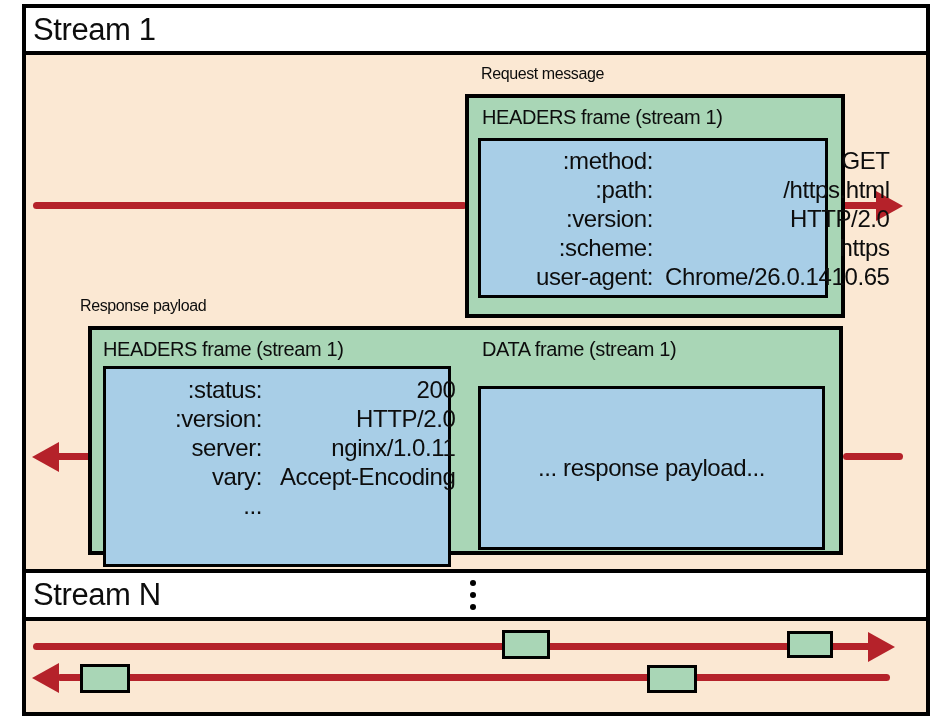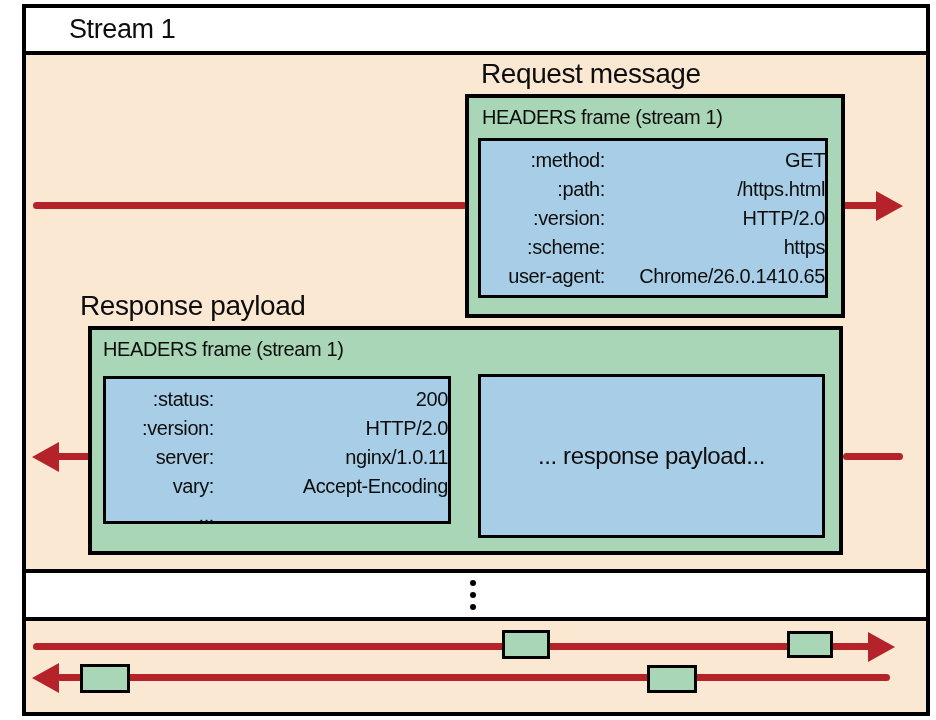--- a/index.html
+++ b/index.html
@@ -6,32 +6,32 @@
   .canvas{
     position:relative;width:936px;height:720px;background:#ffffff;overflow:hidden;
     font-family:"Liberation Sans","DejaVu Sans",sans-serif;color:#0d0d0d;
     letter-spacing:-0.4px;
   }
   .abs{position:absolute;box-sizing:border-box;}
   
   .outer{left:22px;top:4px;width:908px;height:712px;border:4px solid #000;background:#fff;}
   .divider{left:26px;width:900px;height:4px;background:#000;}
   .peach{left:26px;width:900px;background:var(--peach);}
-  .label-bar-text{font-size:27px;line-height:43px;white-space:nowrap;margin-left:36px;}
+  .label-bar-text{font-size:31px;line-height:43px;white-space:nowrap;}
   
   .aline{height:7px;background:var(--red);border-radius:4px;}
   .ahead-right{width:0;height:0;border-top:15px solid transparent;border-bottom:15px solid transparent;border-left:27px solid var(--red);}
   .ahead-left{width:0;height:0;border-top:15px solid transparent;border-bottom:15px solid transparent;border-right:27px solid var(--red);}
   
   .green-box{background:var(--green);border:4px solid #000;}
   .blue-box{background:var(--blue);border:3px solid #000;}
   .frame-title{font-size:20px;line-height:30px;white-space:nowrap;}
-  .msg-label{font-size:28px;line-height:28px;white-space:nowrap;text-align:center;}
+  .msg-label{font-size:16px;line-height:28px;white-space:nowrap;text-align:center;}
   
-  .kv{display:grid;grid-row-gap:0;font-size:20px;}
+  .kv{display:grid;grid-row-gap:0;font-size:24px;padding-left:48px;}
   .kv .row{display:contents;}
   .kv .k{text-align:right;line-height:29px;white-space:pre;}
   .kv .v{text-align:right;line-height:29px;white-space:pre;}
   .payload-center{display:flex;align-items:center;justify-content:center;width:100%;height:100%;font-size:24px;}
   .mini-green{background:var(--green);border:3px solid #000;}
   .dot{position:absolute;width:6px;height:6px;border-radius:50%;background:#000;}
 </style>
 </head>
 <body>
 
@@ -59,41 +59,45 @@
       <div class="row"><span class="k">:path:</span><span class="v">/https.html</span></div>
       <div class="row"><span class="k">:version:</span><span class="v">HTTP/2.0</span></div>
       <div class="row"><span class="k">:scheme:</span><span class="v">https</span></div>
       <div class="row"><span class="k">user-agent:</span><span class="v">Chrome/26.0.1410.65</span></div>
     </div>
   </div>
 
   <div class="abs msg-label" style="left:80px;top:292px;">Response payload</div>
   <div class="abs green-box" style="left:88px;top:326px;width:755px;height:229px;"></div>
   <div class="abs frame-title" style="left:103px;top:334px;">HEADERS frame (stream 1)</div>
+  <div class="abs frame-title" style="left:482px;top:334px;">DATA frame (stream 1)</div>
 
-  <div class="abs blue-box" style="left:103px;top:376px;width:348px;height:148px;">
+  <div class="abs blue-box" style="left:103px;top:366px;width:348px;height:201px;">
     <div class="kv" style="grid-template-columns:108px auto;column-gap:18px;padding-top:6px;">
       <div class="row"><span class="k">:status:</span><span class="v">200</span></div>
       <div class="row"><span class="k">:version:</span><span class="v">HTTP/2.0</span></div>
       <div class="row"><span class="k">server:</span><span class="v">nginx/1.0.11</span></div>
       <div class="row"><span class="k">vary:</span><span class="v">Accept-Encoding</span></div>
       <div class="row"><span class="k">...</span><span class="v"></span></div>
     </div>
   </div>
 
-  <div class="abs blue-box" style="left:478px;top:374px;width:347px;height:164px;">
+  <div class="abs blue-box" style="left:478px;top:386px;width:347px;height:164px;">
     <div class="payload-center">... response payload...</div>
   </div>
 
   <div class="abs ahead-left" style="left:32px;top:442px;"></div>
   <div class="abs aline" style="left:57px;top:453px;width:31px;border-radius:0;"></div>
   <div class="abs aline" style="left:843px;top:453px;width:60px;"></div>
 
   <div class="abs divider" style="top:569px;"></div>
 
+  <div class="abs" style="left:33px;top:573px;">
+    <span class="label-bar-text" style="line-height:44px;">Stream N</span>
+  </div>
   <div class="dot" style="left:470px;top:580px;"></div>
   <div class="dot" style="left:470px;top:592px;"></div>
   <div class="dot" style="left:470px;top:604px;"></div>
 
   <div class="abs divider" style="top:617px;"></div>
 
   <div class="abs peach" style="top:621px;height:91px;"></div>
 
   <div class="abs aline" style="left:33px;top:643px;width:838px;"></div>
   <div class="abs ahead-right" style="left:868px;top:632px;"></div>

